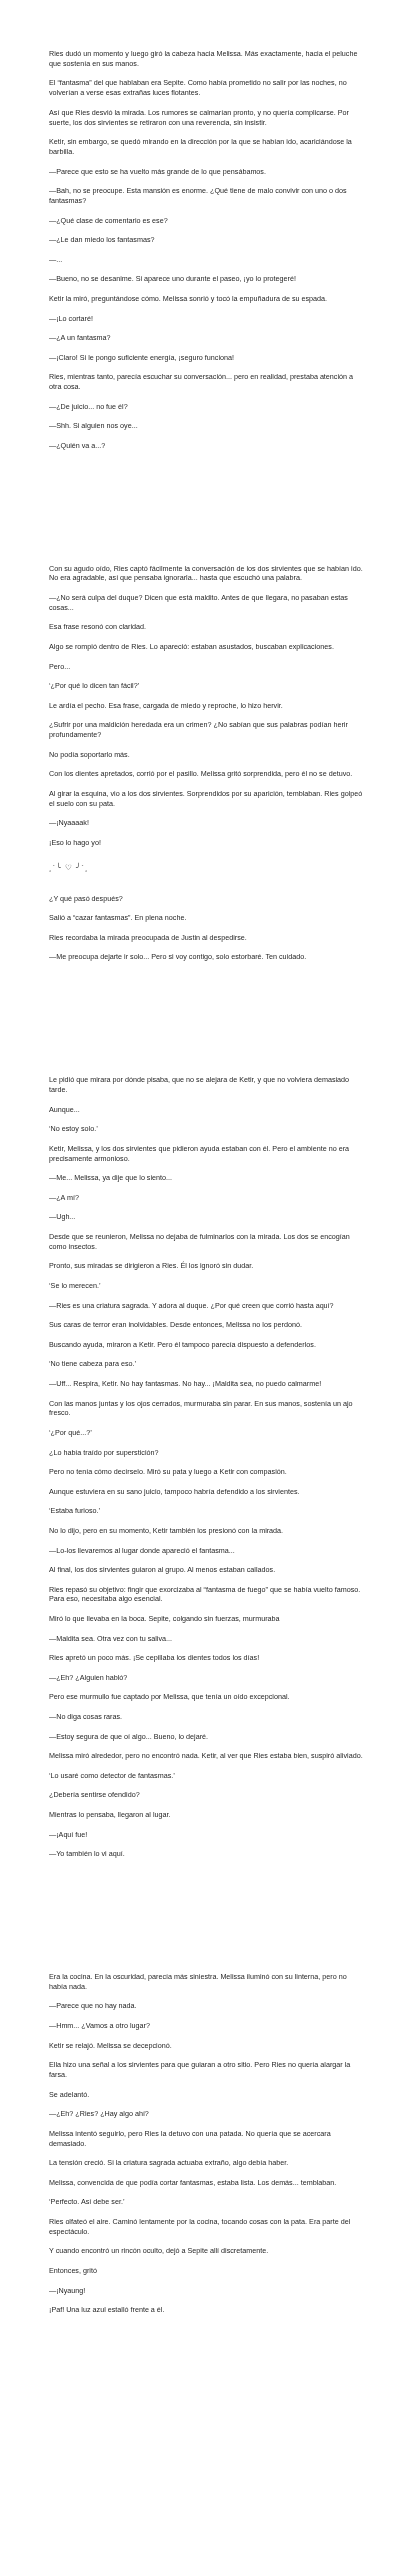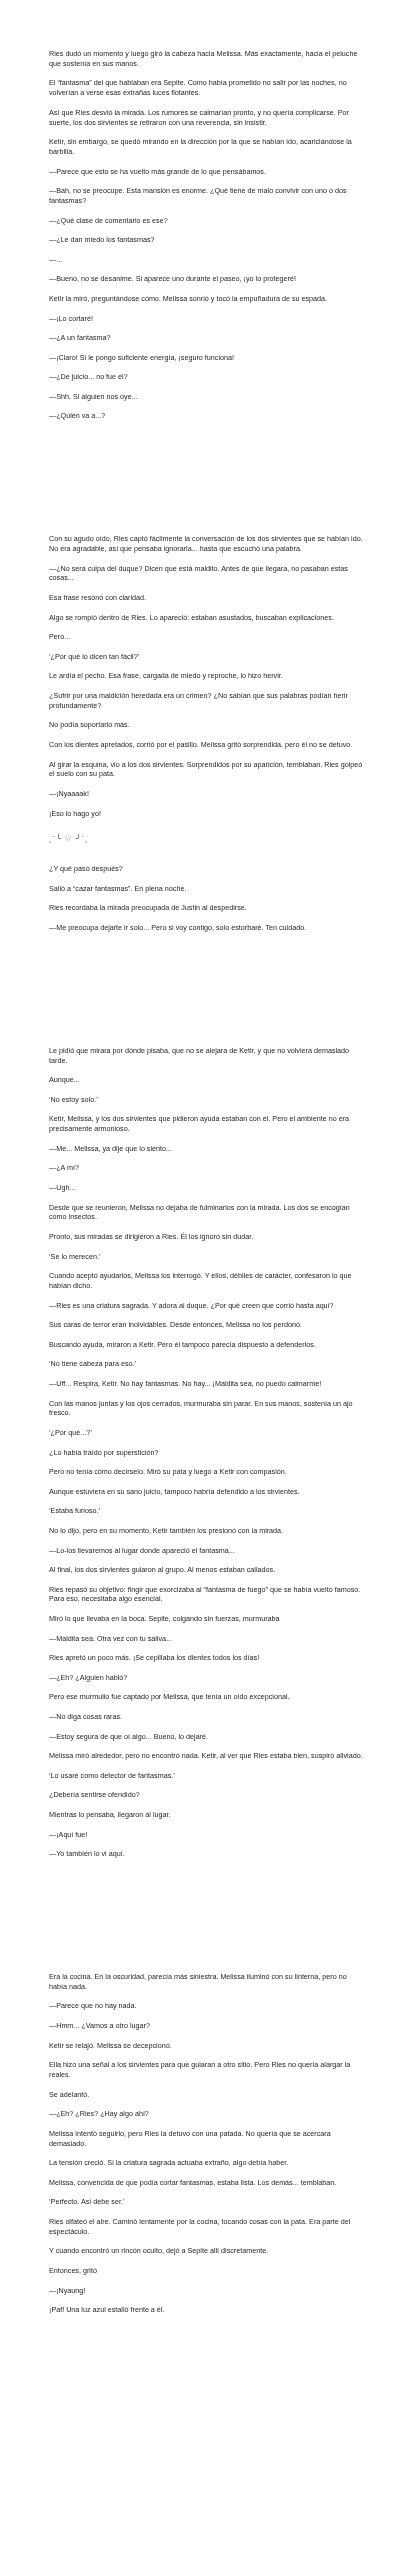--- a/index.html
+++ b/index.html
@@ -27,20 +27,21 @@
         <p>—Parece que esto se ha vuelto más grande de lo que pensábamos.</p>
         <p>—Bah, no se preocupe. Esta mansión es enorme. ¿Qué tiene de malo convivir con uno o dos fantasmas?</p>
         <p>—¿Qué clase de comentario es ese?</p>
         <p>—¿Le dan miedo los fantasmas?</p>
         <p>—...</p>
         <p>—Bueno, no se desanime. Si aparece uno durante el paseo, ¡yo lo protegeré!</p>
         <p>Ketir la miró, preguntándose cómo. Melissa sonrió y tocó la empuñadura de su espada.</p>
         <p>—¡Lo cortaré!</p>
         <p>—¿A un fantasma?</p>
         <p>—¡Claro! Si le pongo suficiente energía, ¡seguro funciona!</p>
+        <p>Ries, mientras tanto, parecía escuchar su conversación... pero en realidad, prestaba atención a otra cosa.</p>
         <p>—¿De juicio... no fue él?</p>
         <p>—Shh. Si alguien nos oye...</p>
         <p>—¿Quién va a...?</p>
         <p class="gap">Con su agudo oído, Ries captó fácilmente la conversación de los dos sirvientes que se habían ido. No era agradable, así que pensaba ignorarla... hasta que escuchó una palabra.</p>
         <p>—¿No será culpa del duque? Dicen que está maldito. Antes de que llegara, no pasaban estas cosas...</p>
         <p>Esa frase resonó con claridad.</p>
         <p>Algo se rompió dentro de Ries. Lo apareció: estaban asustados, buscaban explicaciones.</p>
         <p>Pero...</p>
         <p class="i">‘¿Por qué lo dicen tan fácil?’</p>
         <p>Le ardía el pecho. Esa frase, cargada de miedo y reproche, lo hizo hervir.</p>
@@ -58,21 +59,20 @@
         <p class="gap">Le pidió que mirara por dónde pisaba, que no se alejara de Ketir, y que no volviera demasiado tarde.</p>
         <p>Aunque...</p>
         <p class="i">‘No estoy solo.’</p>
         <p>Ketir, Melissa, y los dos sirvientes que pidieron ayuda estaban con él. Pero el ambiente no era precisamente armonioso.</p>
         <p>—Me... Melissa, ya dije que lo siento...</p>
         <p>—¿A mí?</p>
         <p>—Ugh...</p>
         <p>Desde que se reunieron, Melissa no dejaba de fulminarlos con la mirada. Los dos se encogían como insectos.</p>
         <p>Pronto, sus miradas se dirigieron a Ries. Él los ignoró sin dudar.</p>
         <p class="i">‘Se lo merecen.’</p>
-        <p>Cuando aceptó ayudarlos, Melissa los interrogó. Y ellos, débiles de carácter, confesaron lo que habían dicho.</p>
         <p>—Ries es una criatura sagrada. Y adora al duque. ¿Por qué creen que corrió hasta aquí?</p>
         <p>Sus caras de terror eran inolvidables. Desde entonces, Melissa no los perdonó.</p>
         <p>Buscando ayuda, miraron a Ketir. Pero él tampoco parecía dispuesto a defenderlos.</p>
         <p class="i">‘No tiene cabeza para eso.’</p>
         <p>—Uff... Respira, Ketir. No hay fantasmas. No hay... ¡Maldita sea, no puedo calmarme!</p>
         <p>Con las manos juntas y los ojos cerrados, murmuraba sin parar. En sus manos, sostenía un ajo fresco.</p>
         <p class="i">‘¿Por qué...?’</p>
         <p>¿Lo había traído por superstición?</p>
         <p>Pero no tenía cómo decírselo. Miró su pata y luego a Ketir con compasión.</p>
         <p>Aunque estuviera en su sano juicio, tampoco habría defendido a los sirvientes.</p>
@@ -91,21 +91,21 @@
         <p>Melissa miró alrededor, pero no encontró nada. Ketir, al ver que Ries estaba bien, suspiró aliviado.</p>
         <p class="i">‘Lo usaré como detector de fantasmas.’</p>
         <p>¿Debería sentirse ofendido?</p>
         <p>Mientras lo pensaba, llegaron al lugar.</p>
         <p>—¡Aquí fue!</p>
         <p>—Yo también lo vi aquí.</p>
         <p class="gap">Era la cocina. En la oscuridad, parecía más siniestra. Melissa iluminó con su linterna, pero no había nada.</p>
         <p>—Parece que no hay nada.</p>
         <p>—Hmm... ¿Vamos a otro lugar?</p>
         <p>Ketir se relajó. Melissa se decepcionó.</p>
-        <p>Ella hizo una señal a los sirvientes para que guiaran a otro sitio. Pero Ries no quería alargar la reales.</p>
+        <p>Ella hizo una señal a los sirvientes para que guiaran a otro sitio. Pero Ries no quería alargar la farsa.</p>
         <p>Se adelantó.</p>
         <p>—¿Eh? ¿Ries? ¿Hay algo ahí?</p>
         <p>Melissa intentó seguirlo, pero Ries la detuvo con una patada. No quería que se acercara demasiado.</p>
         <p>La tensión creció. Si la criatura sagrada actuaba extraño, algo debía haber.</p>
         <p>Melissa, convencida de que podía cortar fantasmas, estaba lista. Los demás... temblaban.</p>
         <p class="i">‘Perfecto. Así debe ser.’</p>
         <p>Ries olfateó el aire. Caminó lentamente por la cocina, tocando cosas con la pata. Era parte del espectáculo.</p>
         <p>Y cuando encontró un rincón oculto, dejó a Sepite allí discretamente.</p>
         <p>Entonces, gritó</p>
         <p>—¡Nyaung!</p>

